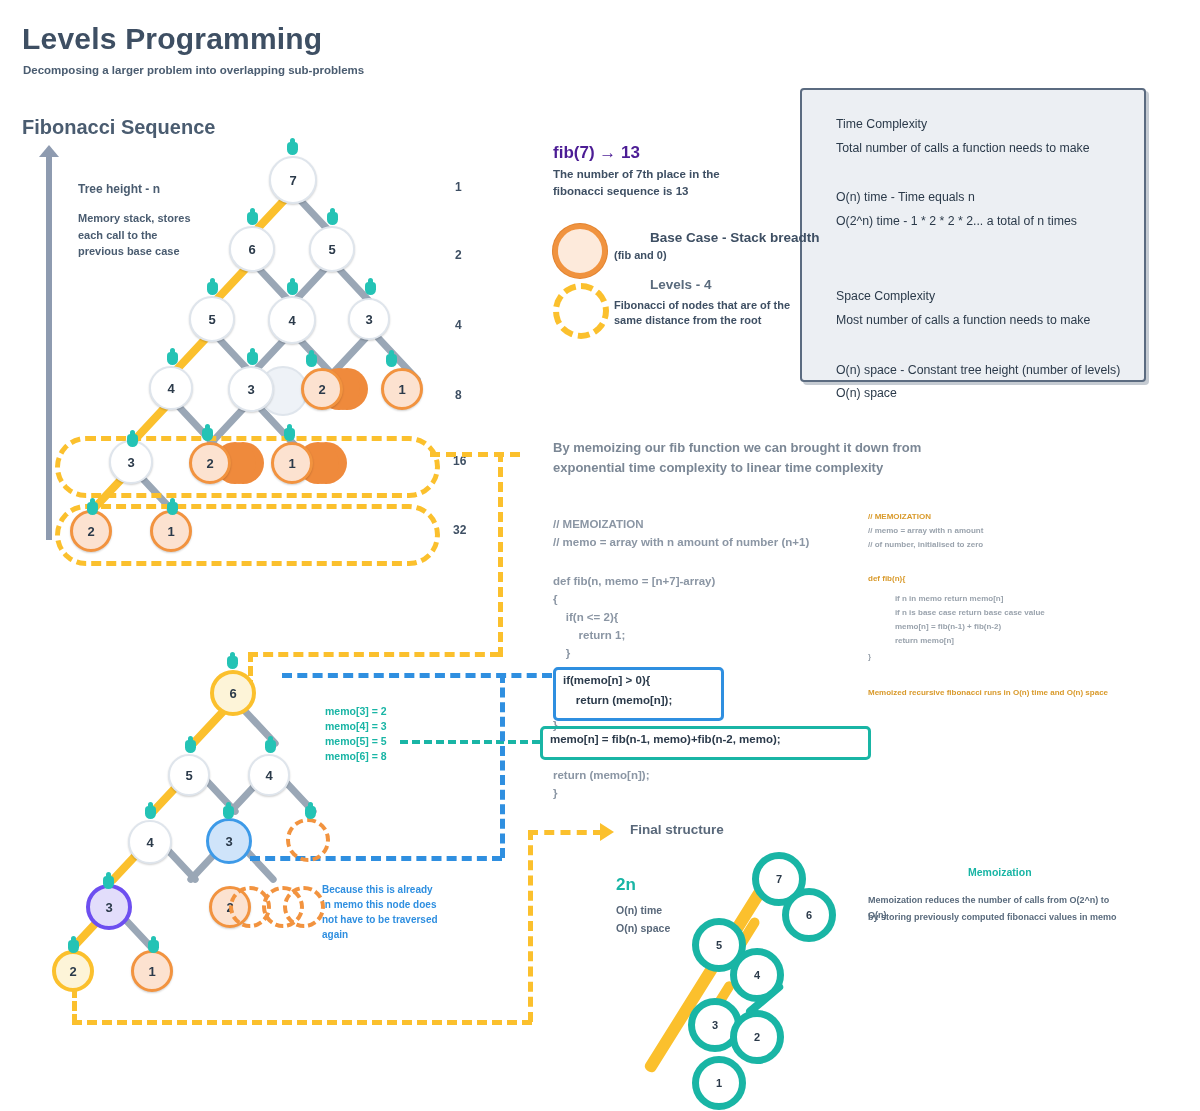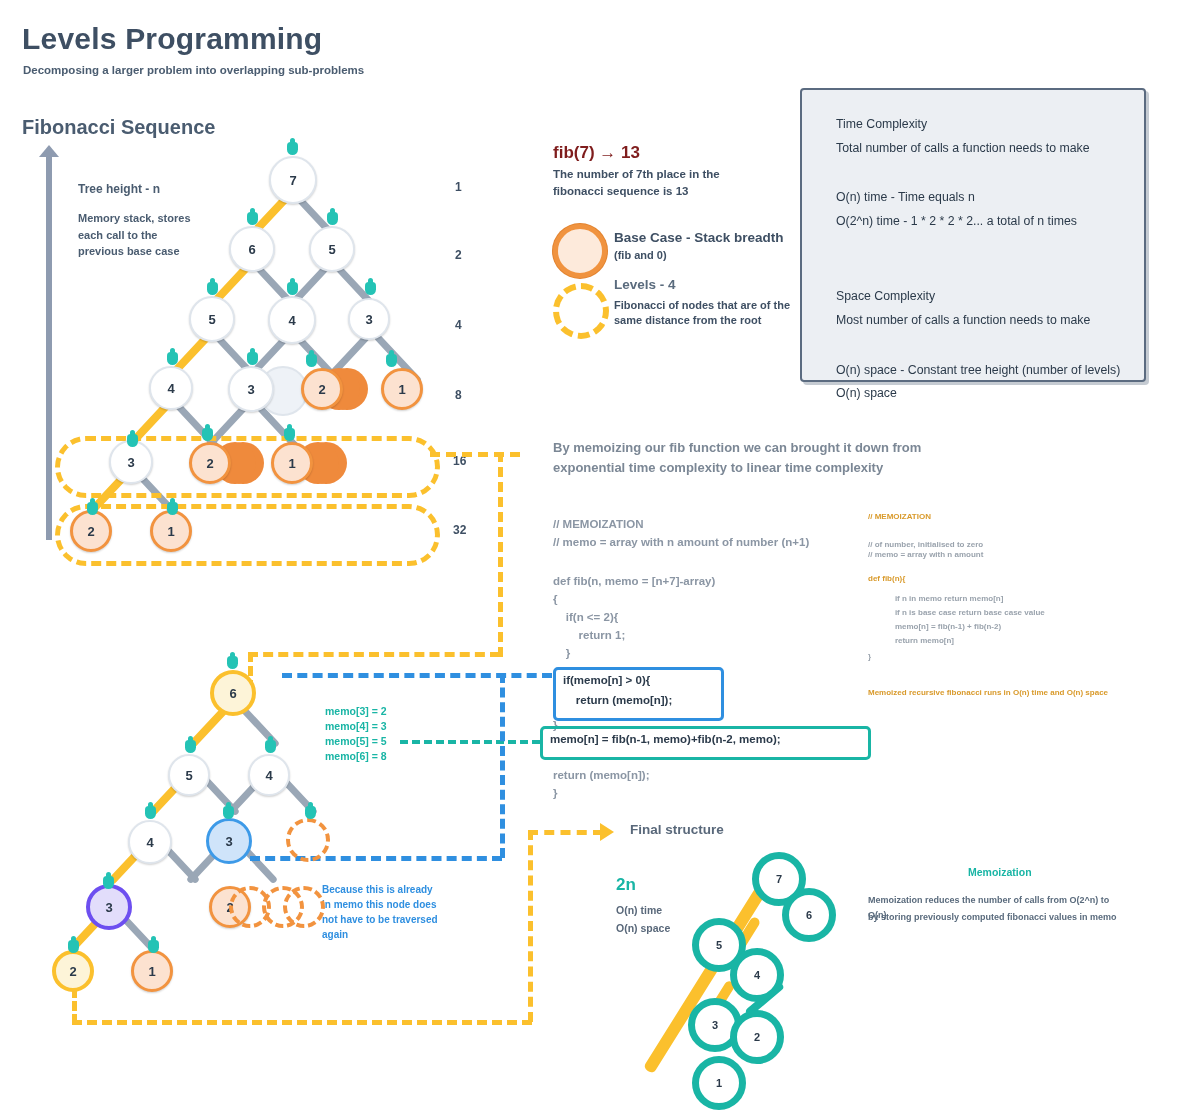--- a/index.html
+++ b/index.html
@@ -11,26 +11,26 @@
   .section-h{left:22px;top:116px;font-size:20px;font-weight:700;color:#4a5c70;}
 
   
   .panel{left:800px;top:88px;width:342px;height:290px;background:#eceff3;
          border:2px solid #5b6b80;border-radius:4px;box-shadow:3px 3px 0 rgba(90,105,125,.35);}
   .panel-inner{position:absolute;left:34px;top:26px;right:6px;}
   .panel-inner div{font-size:12.3px;color:#2b3a4a;margin-bottom:7px;line-height:1.35;}
   .panel-gap{height:26px !important;margin:0 !important;}
 
   
-  .legend-title{left:553px;top:143px;font-size:17px;font-weight:700;color:#7f1d1d;}
+  .legend-title{left:553px;top:143px;font-size:17px;font-weight:700;color:#4c1d95;}
   .legend-sub{left:553px;top:166px;width:210px;font-size:11.5px;font-weight:700;color:#3e4f63;line-height:1.45;}
   .lg-swatch{position:absolute;width:44px;height:44px;border-radius:50%;}
   .sw-base{background:#fdeadb;border:5px solid #f0933f;box-shadow:0 0 0 1px #e2832f;}
   .sw-level{background:transparent;border:6px dashed #fbc02d;}
-  .lg-h{position:absolute;font-size:13.5px;font-weight:700;}
+  .lg-h{position:absolute;font-size:13.5px;font-weight:700;margin-left:36px;}
   .lg-t{position:absolute;font-size:11px;font-weight:700;color:#3e4f63;line-height:1.4;width:190px;}
 
   
   .node{position:absolute;border-radius:50%;display:flex;align-items:center;justify-content:center;
         font-size:13px;font-weight:600;color:#2b3a4a;box-sizing:border-box;z-index:5;}
   .n-white{background:#ffffff;border:2px solid #dfe5ec;box-shadow:0 1px 2px rgba(0,0,0,.18);}
   .n-orange{background:#fce2d0;border:3px solid #f2933f;box-shadow:0 1px 2px rgba(0,0,0,.18);}
   .n-yellow{background:#fdf4d8;border:4px solid #fbc02d;}
   .n-blue{background:#cfe4fa;border:3px solid #3d9ae8;}
   .n-purple{background:#e2ddfb;border:4px solid #6d4ff0;}
@@ -217,21 +217,21 @@
 <div class="memoline" style="left:325px;top:717px;">memo[4] = 3</div>
 <div class="memoline" style="left:325px;top:732px;">memo[5] = 5</div>
 <div class="memoline" style="left:325px;top:747px;">memo[6] = 8</div>
 <div class="tealpath" style="left:400px;top:740px;width:140px;"></div>
 
 <div class="bluepath" style="left:282px;top:673px;width:270px;height:0;border-left:none;border-right:none;border-bottom:none;border-top:5px dashed #2f8fe0;"></div>
 <div class="bluepath" style="left:500px;top:673px;width:0;height:185px;border-top:none;border-bottom:none;border-right:none;border-left:5px dashed #2f8fe0;"></div>
 <div class="bluepath" style="left:250px;top:856px;width:252px;height:0;border-left:none;border-right:none;border-bottom:none;border-top:5px dashed #2f8fe0;"></div>
 
 <div class="rt amber" style="left:868px;top:510px;">// MEMOIZATION</div>
-<div class="rt" style="left:868px;top:548px;">// memo = array with n amount</div>
+<div class="rt" style="left:868px;top:524px;">// memo = array with n amount</div>
 <div class="rt" style="left:868px;top:538px;">// of number, initialised to zero</div>
 <div class="rt amber" style="left:868px;top:572px;">def fib(n){</div>
 <div class="rt" style="left:886px;top:592px;">    if n in memo return memo[n]</div>
 <div class="rt" style="left:886px;top:606px;">    if n is base case return base case value</div>
 <div class="rt" style="left:886px;top:620px;">    memo[n] = fib(n-1) + fib(n-2)</div>
 <div class="rt" style="left:886px;top:634px;">    return memo[n]</div>
 <div class="rt" style="left:868px;top:650px;">}</div>
 <div class="rt amber" style="left:868px;top:686px;">Memoized recursive fibonacci runs in O(n) time and O(n) space</div>
 
 <div class="edge gold" style="left:230px;top:700px;width:58px;transform:rotate(133deg);"></div>

